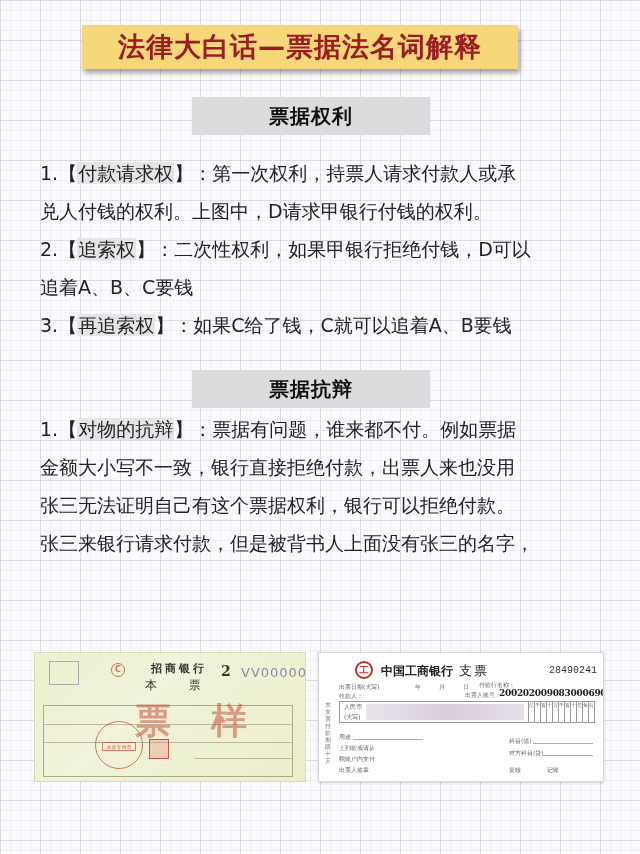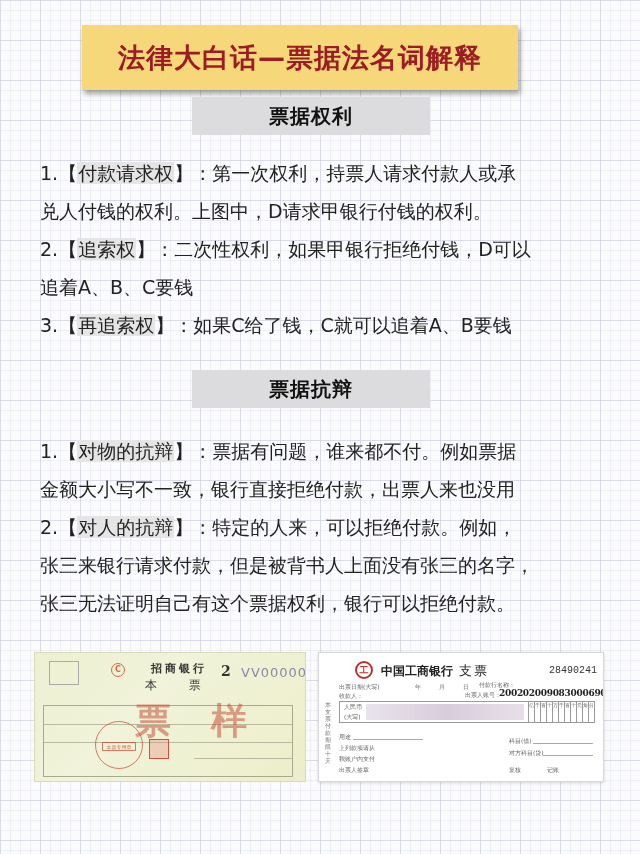--- a/index.html
+++ b/index.html
@@ -12,21 +12,21 @@
       linear-gradient(to right, rgba(200,204,220,0.55) 1px, transparent 1px),
       linear-gradient(to bottom, rgba(200,204,220,0.55) 1px, transparent 1px),
       linear-gradient(to right, rgba(215,218,230,0.35) 1px, transparent 1px),
       linear-gradient(to bottom, rgba(215,218,230,0.35) 1px, transparent 1px);
     background-size: 40px 40px, 40px 40px, 10px 10px, 10px 10px;
     position: relative;
   }
   .page { position: relative; width: 640px; height: 854px; }
 
   .title-banner {
-    position: absolute; left: 82px; top: 25px; width: 436px; height: 65px;
+    position: absolute; left: 82px; top: 25px; width: 436px; height: 44px;
     background: #f6d77a;
     box-shadow: 2px 4px 5px rgba(0,0,0,0.35);
     display: flex; align-items: center; justify-content: center;
   }
   .title-text {
     font-family: "DejaVu Sans", sans-serif;
     font-weight: bold; font-size: 27px; color: #9b1c22; letter-spacing: 1px;
   }
 
   .section-header {
@@ -37,21 +37,21 @@
   .section-header span { font-weight: bold; font-size: 20px; color: #111; letter-spacing: 1px; }
   #sec1 { top: 97px; }
   #sec2 { top: 370px; }
 
   .block { position: absolute; left: 40px; width: 570px; font-size: 19px; line-height: 38px; color: #222; }
   .line { white-space: nowrap; display: block; }
   .hl { background: #e5e5e5; padding: 0 1px; }
   .bracket { color: #222; }
 
   #rights { top: 154px; }
-  #defenses { top: 432px; }
+  #defenses { top: 410px; }
 
   
   .cheque { position: absolute; top: 652px; height: 130px; overflow: hidden; }
   #cheque-left {
     left: 34px; width: 272px;
     background: linear-gradient(135deg, #eef0d2 0%, #f1f3da 40%, #eceec9 100%);
     border: 1px solid #d9dab6;
   }
   #cheque-right {
     left: 318px; width: 286px; background: #fff;
@@ -118,25 +118,22 @@
   <div class="section-header" id="sec2">
     <span>票据抗辩</span>
   </div>
 
   <div class="block" id="defenses">
     <span class="line">
       <span>1.</span><span class="bracket">【</span><span class="hl">对物的抗辩</span><span class="bracket">】</span><span>：票据有问题，谁来都不付。例如票据</span>
     </span>
     <span class="line">金额大小写不一致，银行直接拒绝付款，出票人来也没用</span>
 
-    <span class="line">
-      <span>2.</span><span class="bracket">【</span><span class="hl">对人的抗辩</span><span class="bracket">】</span><span>：特定的人来，可以拒绝付款。例如，</span>
-    </span>
+    <span class="line">张三无法证明自己有这个票据权利，银行可以拒绝付款。</span>
     <span class="line">张三来银行请求付款，但是被背书人上面没有张三的名字，</span>
-    <span class="line">张三无法证明自己有这个票据权利，银行可以拒绝付款。</span>
   </div>
 
   <div class="cheque" id="cheque-left">
     <div class="cl-box"></div>
     <div class="cl-logo">C</div>
     <div class="cl-bank">招商银行</div>
     <div class="cl-type">本 票</div>
     <div class="cl-num2">2</div>
     <div class="cl-serial">VV000000</div>
     <div class="cl-table">

